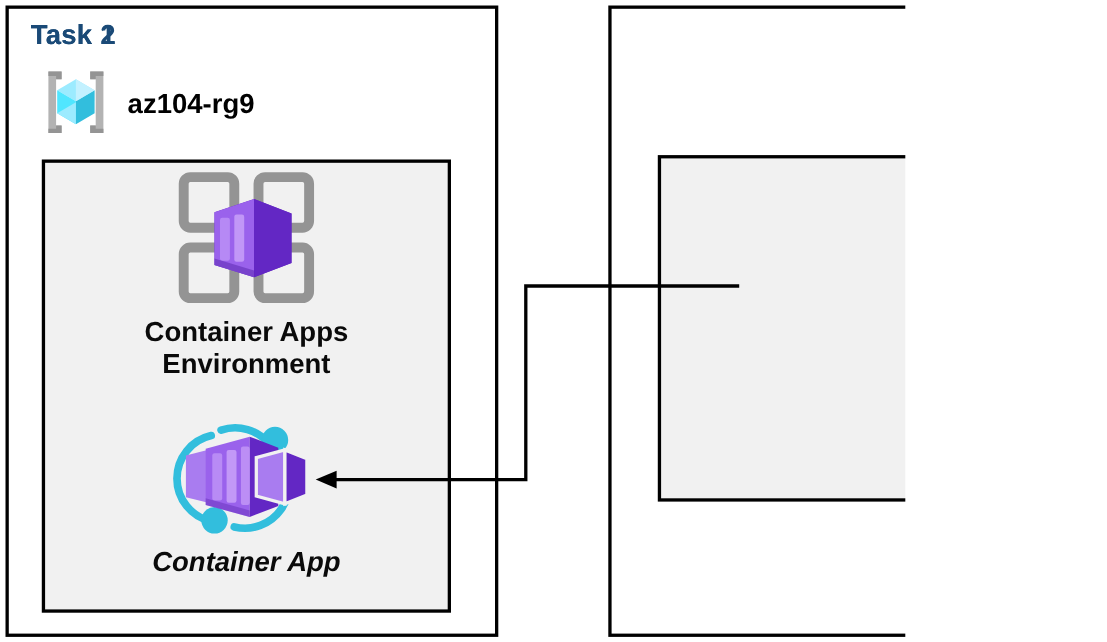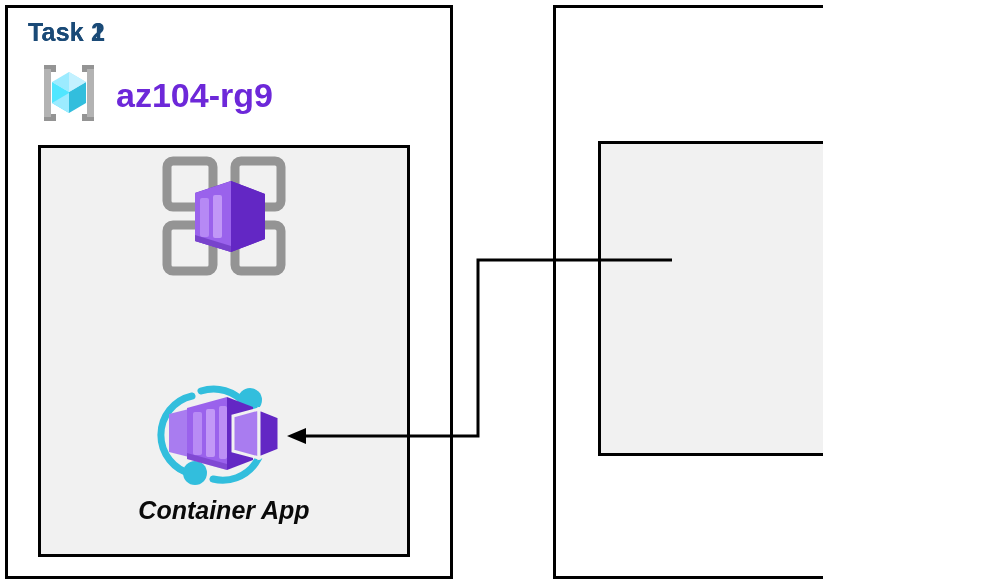--- a/index.html
+++ b/index.html
@@ -42,23 +42,23 @@
   
   #rg-row {
     position: absolute;
     left: 36px;
     top: 62px;
     display: flex;
     align-items: center;
     gap: 14px;
   }
   #rg-label {
-    font-size: 34px;
+    font-size: 25px;
     font-weight: bold;
-    color: #6d28d9;
+    color: #000000;
     white-space: nowrap;
   }
 
   
   .inner-box {
     position: absolute;
     background: #f1f1f1;
     border: 3px solid #000000;
     box-sizing: border-box;
   }
@@ -153,20 +153,22 @@
         </g>
 
         <path d="M34 38 L70 26 L104 39 L104 84 L70 97 L34 86 Z" fill="#6327c4"></path>
         <path d="M34 38 L70 26 L70 97 L34 86 Z" fill="#9a62ec"></path>
         <path d="M70 26 L104 39 L104 84 L70 97 Z" fill="#6327c4"></path>
         <rect x="39" y="43" width="9" height="39" rx="2" fill="#b98cf5" opacity="0.92"></rect>
         <rect x="52" y="40" width="9" height="43" rx="2" fill="#c49bf7" opacity="0.92"></rect>
         <path d="M34 86 L70 97 L70 91 L34 80 Z" fill="#4f1ea6" opacity="0.45"></path>
       </svg>
     </span>
+    <div class="node-label">Container Apps
+Environment</div>
   </div>
 
   <div id="capp-node" class="node">
     <span>
       <svg width="150" height="112" viewBox="0 0 150 112" aria-hidden="true">
 
         <path d="M43 96 A40 40 0 0 1 43 18" fill="none" stroke="#32bedd" stroke-width="7" stroke-linecap="round"></path>
         <path d="M52 13 A40 40 0 0 1 96 26" fill="none" stroke="#32bedd" stroke-width="7" stroke-linecap="round"></path>
         <path d="M107 40 A40 40 0 0 1 64 101" fill="none" stroke="#32bedd" stroke-width="7" stroke-linecap="round"></path>
         <circle cx="101" cy="22" r="12" fill="#32bedd"></circle>

